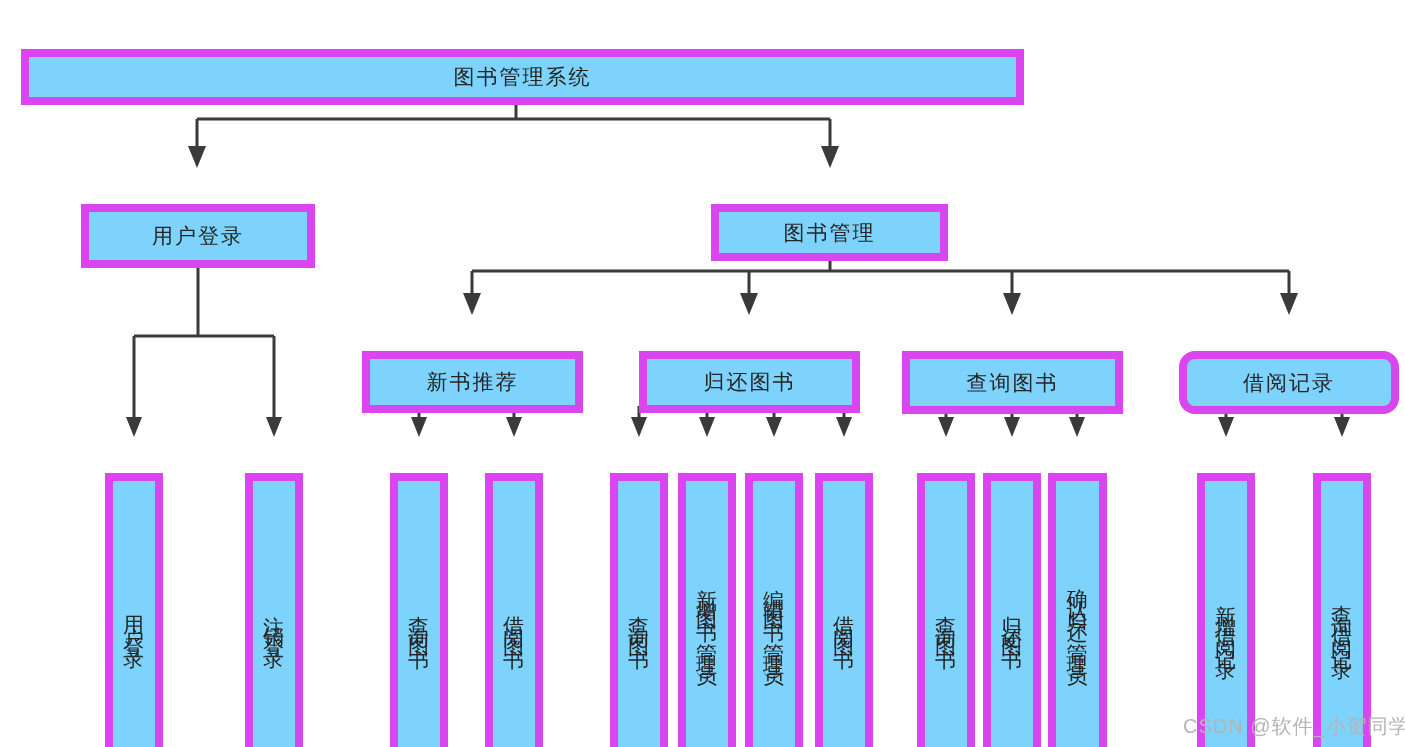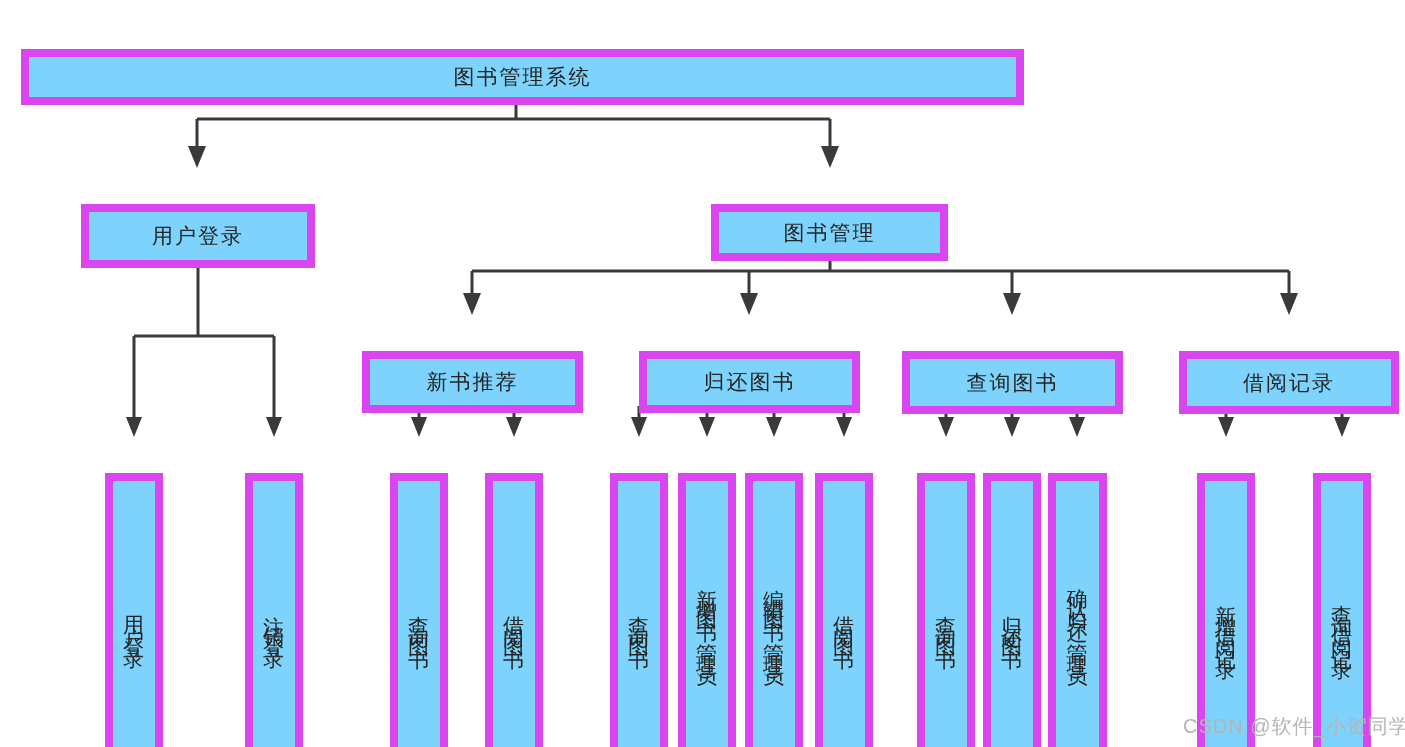--- a/index.html
+++ b/index.html
@@ -112,21 +112,21 @@
 
   <div class="box" style="left:362px; top:315px; width:221px; height:62px;">
     <span class="hlabel">新书推荐</span>
   </div>
   <div class="box" style="left:639px; top:315px; width:221px; height:62px;">
     <span class="hlabel">归还图书</span>
   </div>
   <div class="box" style="left:902px; top:315px; width:221px; height:63px;">
     <span class="hlabel">查询图书</span>
   </div>
-  <div class="box" style="left:1179px; top:315px; width:220px; height:63px;">
+  <div class="box" style="left:1179px; top:315px; width:220px; height:63px;border-radius:16px;">
     <span class="hlabel">借阅记录</span>
   </div>
 
   <div class="box" style="left:105px; top:437px; width:58px; height:296px;">
     <span class="vlabel">用户登录</span>
   </div>
   <div class="box" style="left:245px; top:437px; width:58px; height:296px;">
     <span class="vlabel">注销登录</span>
   </div>
 

